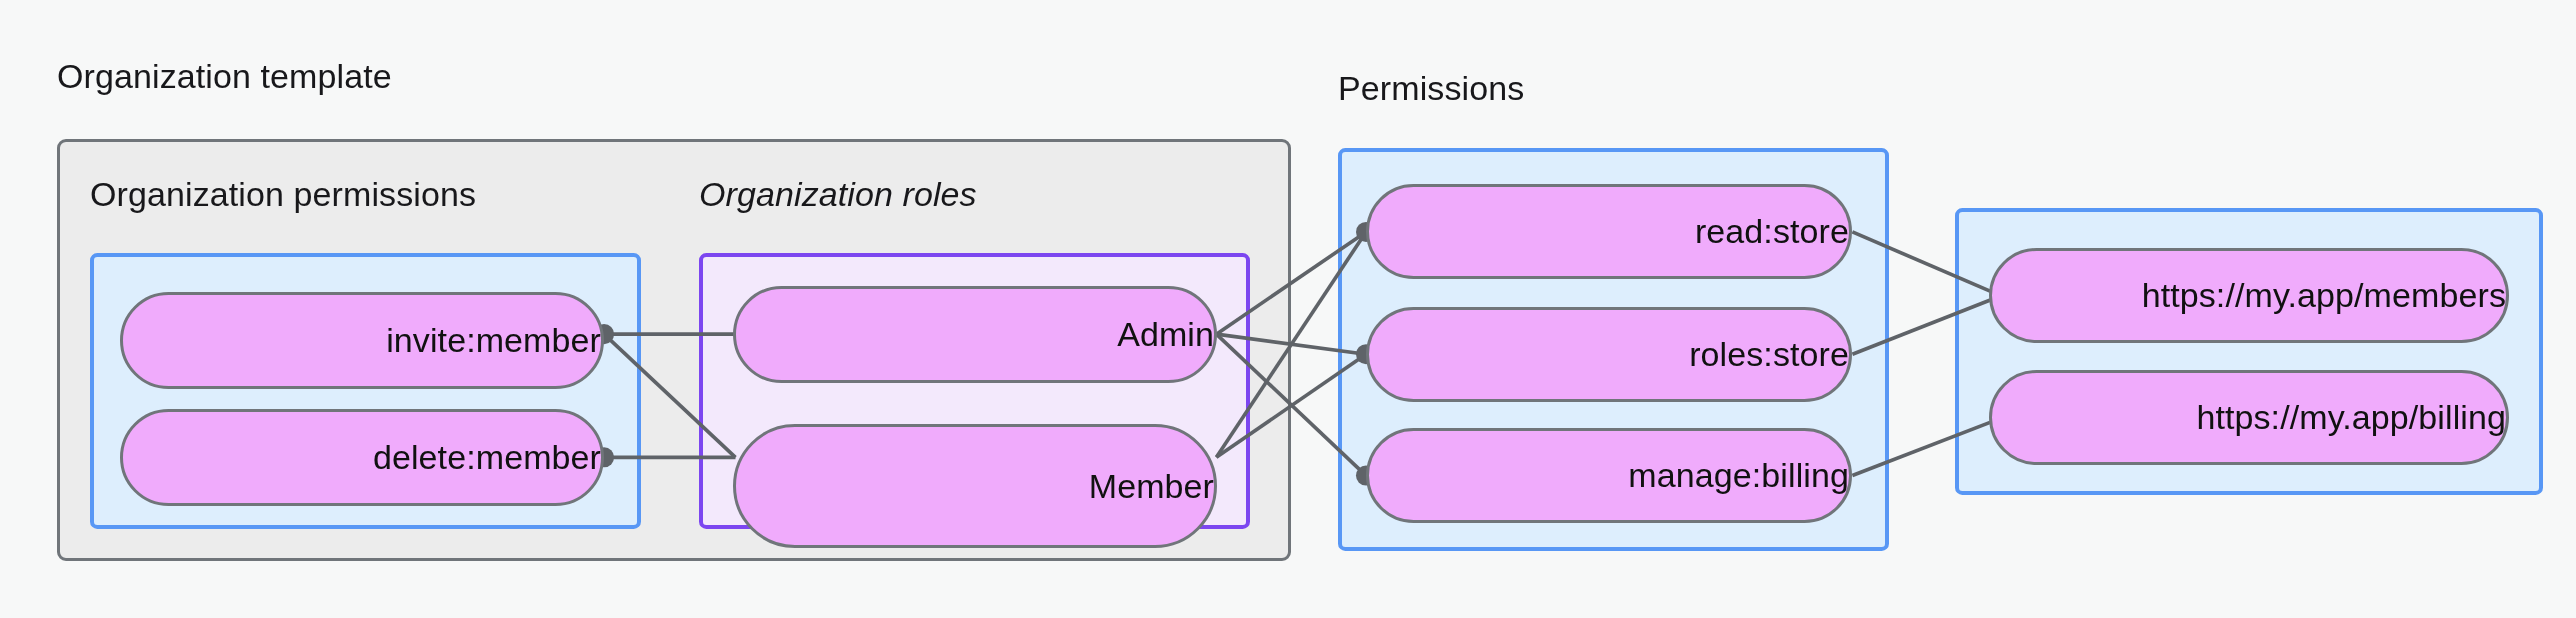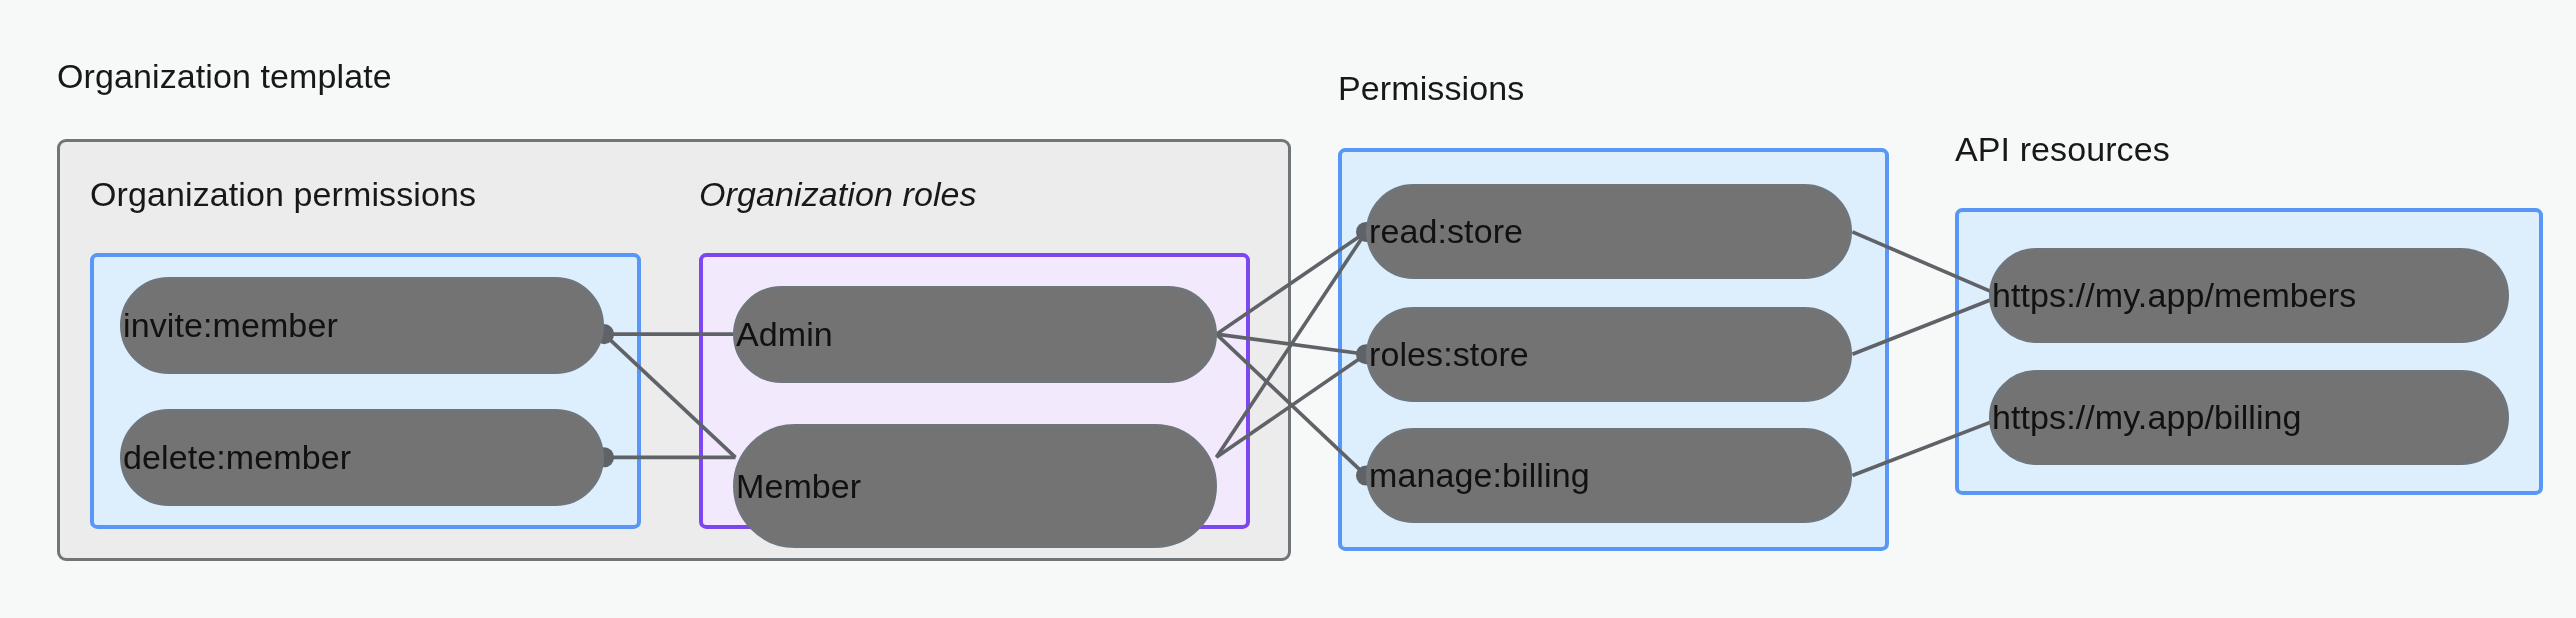--- a/index.html
+++ b/index.html
@@ -49,26 +49,26 @@
     border-radius: 7.3px;
   }
   .box-purple {
     background: #f3e9fc;
     border: 4.6px solid #7c46f0;
     border-radius: 7.3px;
   }
   .pill {
     position: absolute;
     box-sizing: border-box;
-    background: #737373;
+    background: #f0abfc;
     border: 3.7px solid #70757a;
     border-radius: 912px;
     display: flex;
     align-items: center;
-    justify-content: flex-start;
+    justify-content: flex-end;
     z-index: 10;
   }
   .pill-label {
     font-size: 34px;
     color: #111111;
     white-space: nowrap;
     letter-spacing: 0.1px;
   }
 </style>
 </head>
@@ -111,21 +111,21 @@
   <div class="grp box-outer" style="left:57px; top:139px; width:1234px; height:422px;"></div>
 
   <div class="grp-title" style="left:90px; top:175px;">Organization permissions</div>
 
   <div class="grp box-blue" style="left:90px; top:253px; width:551px; height:276px;"></div>
 
   <div class="grp-title" style="left:699px; top:175px;font-style:italic;">Organization roles</div>
 
   <div class="grp box-purple" style="left:699px; top:253px; width:551px; height:276px;"></div>
 
-  <div class="pill" style="left:120px; top:277px; width:484px; height:97px;">
+  <div class="pill" style="left:120px; top:292px; width:484px; height:97px;">
     <span class="pill-label">invite:member</span>
   </div>
   <div class="pill" style="left:120px; top:409px; width:484px; height:97px;">
     <span class="pill-label">delete:member</span>
   </div>
 
   <div class="pill" style="left:733px; top:286px; width:484px; height:97px;">
     <span class="pill-label">Admin</span>
   </div>
   <div class="pill" style="left:733px; top:424px; width:484px; height:124px;">
@@ -139,21 +139,20 @@
   <div class="pill" style="left:1366px; top:184px; width:486px; height:95px;">
     <span class="pill-label">read:store</span>
   </div>
   <div class="pill" style="left:1366px; top:307px; width:486px; height:95px;">
     <span class="pill-label">roles:store</span>
   </div>
   <div class="pill" style="left:1366px; top:428px; width:486px; height:95px;">
     <span class="pill-label">manage:billing</span>
   </div>
 
-  <div class="grp-title" style="left:1955px; top:130px;">API resources</div>
 
   <div class="grp box-blue" style="left:1955px; top:208px; width:588px; height:287px;"></div>
 
   <div class="pill" style="left:1989px; top:370px; width:520px; height:95px;">
     <span class="pill-label">https://my.app/billing</span>
   </div>
   <div class="pill" style="left:1989px; top:248px; width:520px; height:95px;">
     <span class="pill-label">https://my.app/members</span>
   </div>
 

